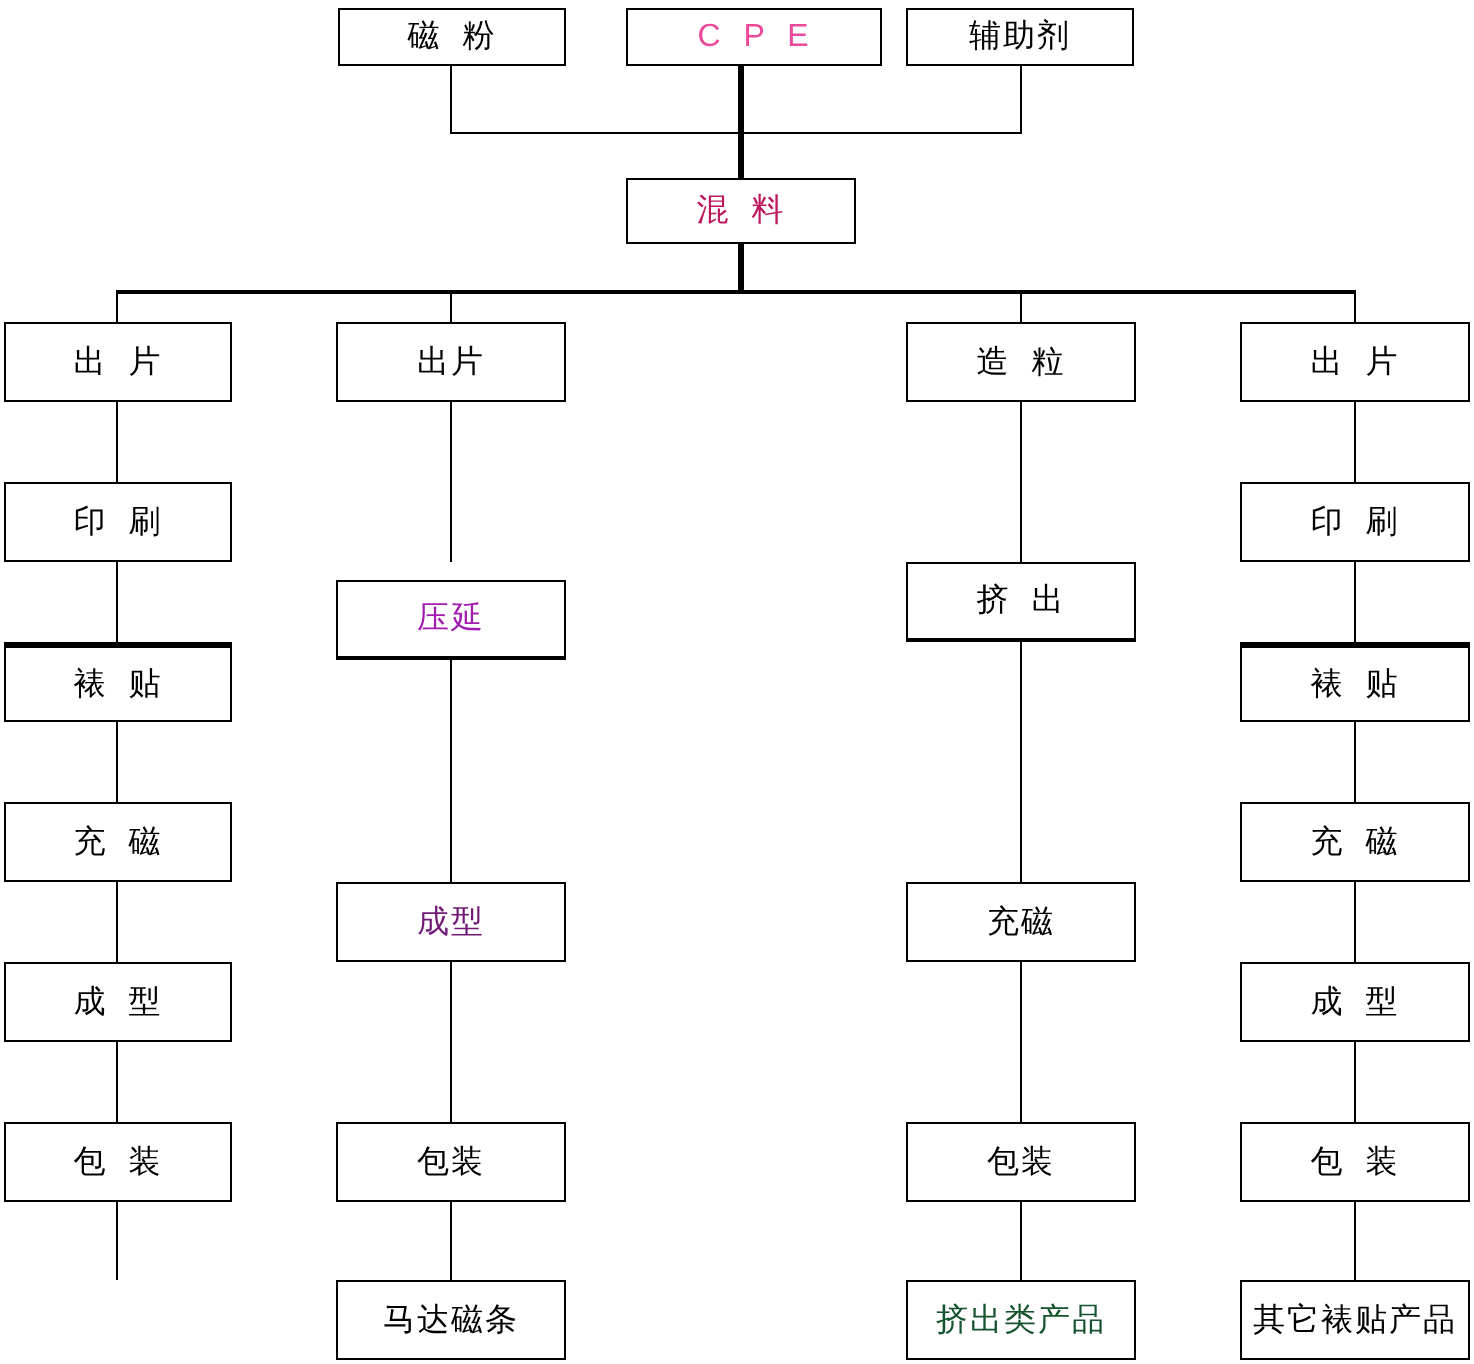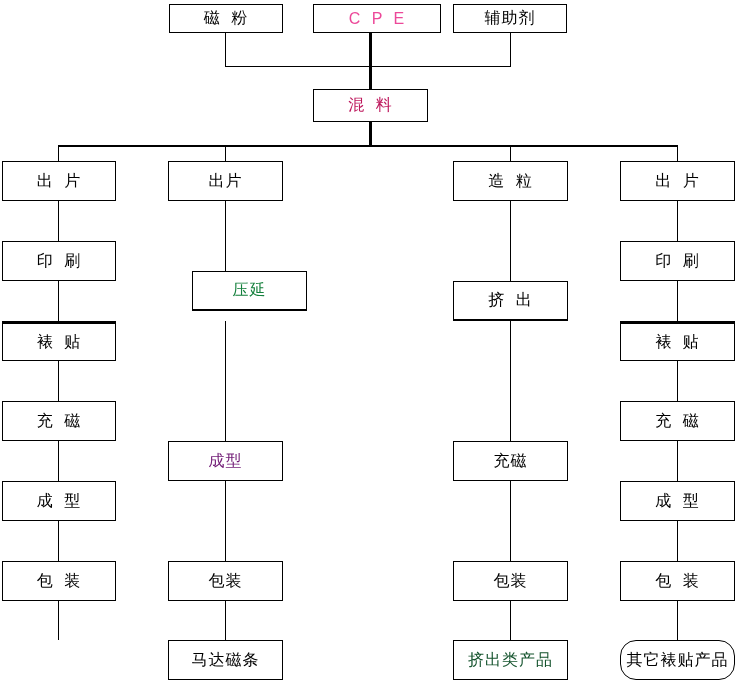--- a/index.html
+++ b/index.html
@@ -23,21 +23,21 @@
     display: flex;
     align-items: center;
     justify-content: center;
     font-size: 16px;
     color: #000000;
     word-spacing: 5px;
     letter-spacing: 1px;
     white-space: nowrap;
     z-index: 2;
   }
-  .node.bold-top    { border-top-width: 3px; font-family: Liberation Serif, serif; }
+  .node.bold-top    { border-top-width: 3px; }
   .node.bold-bottom { border-bottom-width: 2px; }
   .connector {
     position: absolute;
     background: #000000;
     z-index: 1;
   }
 </style>
 </head>
 <body>
 
@@ -76,29 +76,29 @@
     <div class="node" style="left: 313px; top: 4px; width: 128px; height: 29px; border-color: rgb(0, 0, 0); color: #ec4899;">C P E</div>
     <div class="node" style="left: 453px; top: 4px; width: 114px; height: 29px; border-color: rgb(0, 0, 0); color: rgb(0, 0, 0);">辅助剂</div>
     <div class="node" style="left: 313px; top: 89px; width: 115px; height: 33px; border-color: rgb(0, 0, 0); color: #be185d;">混 料</div>
     <div class="node" style="left: 2px; top: 161px; width: 114px; height: 40px; border-color: rgb(0, 0, 0); color: rgb(0, 0, 0);">出 片</div>
     <div class="node" style="left: 2px; top: 241px; width: 114px; height: 40px; border-color: rgb(0, 0, 0); color: rgb(0, 0, 0);">印 刷</div>
     <div class="node bold-top" style="left: 2px; top: 321px; width: 114px; height: 40px; border-color: rgb(0, 0, 0); color: rgb(0, 0, 0);">裱 贴</div>
     <div class="node" style="left: 2px; top: 401px; width: 114px; height: 40px; border-color: rgb(0, 0, 0); color: rgb(0, 0, 0);">充 磁</div>
     <div class="node" style="left: 2px; top: 481px; width: 114px; height: 40px; border-color: rgb(0, 0, 0); color: rgb(0, 0, 0);">成 型</div>
     <div class="node" style="left: 2px; top: 561px; width: 114px; height: 40px; border-color: rgb(0, 0, 0); color: rgb(0, 0, 0);">包 装</div>
     <div class="node" style="left: 168px; top: 161px; width: 115px; height: 40px; border-color: rgb(0, 0, 0); color: rgb(0, 0, 0);">出片</div>
-    <div class="node bold-bottom" style="left: 168px; top: 271px; width: 115px; height: 40px; border-color: rgb(0, 0, 0); color: #15803d; margin-left: 24px;">压延</div>
+    <div class="node bold-bottom" style="left: 168px; top: 290px; width: 115px; height: 40px; border-color: rgb(0, 0, 0); color: #a21caf;">压延</div>
     <div class="node" style="left: 168px; top: 441px; width: 115px; height: 40px; border-color: rgb(0, 0, 0); color: #701a75;">成型</div>
     <div class="node" style="left: 168px; top: 561px; width: 115px; height: 40px; border-color: rgb(0, 0, 0); color: rgb(0, 0, 0);">包装</div>
     <div class="node" style="left: 168px; top: 640px; width: 115px; height: 40px; border-color: rgb(0, 0, 0); color: rgb(0, 0, 0);">马达磁条</div>
     <div class="node" style="left: 453px; top: 161px; width: 115px; height: 40px; border-color: rgb(0, 0, 0); color: rgb(0, 0, 0);">造 粒</div>
     <div class="node bold-bottom" style="left: 453px; top: 281px; width: 115px; height: 40px; border-color: rgb(0, 0, 0); color: rgb(0, 0, 0);">挤 出</div>
     <div class="node" style="left: 453px; top: 441px; width: 115px; height: 40px; border-color: rgb(0, 0, 0); color: rgb(0, 0, 0);">充磁</div>
     <div class="node" style="left: 453px; top: 561px; width: 115px; height: 40px; border-color: rgb(0, 0, 0); color: rgb(0, 0, 0);">包装</div>
     <div class="node" style="left: 453px; top: 640px; width: 115px; height: 40px; border-color: rgb(0, 0, 0); color: #14532d;">挤出类产品</div>
     <div class="node" style="left: 620px; top: 161px; width: 115px; height: 40px; border-color: rgb(0, 0, 0); color: rgb(0, 0, 0);">出 片</div>
     <div class="node" style="left: 620px; top: 241px; width: 115px; height: 40px; border-color: rgb(0, 0, 0); color: rgb(0, 0, 0);">印 刷</div>
     <div class="node bold-top" style="left: 620px; top: 321px; width: 115px; height: 40px; border-color: rgb(0, 0, 0); color: rgb(0, 0, 0);">裱 贴</div>
     <div class="node" style="left: 620px; top: 401px; width: 115px; height: 40px; border-color: rgb(0, 0, 0); color: rgb(0, 0, 0);">充 磁</div>
     <div class="node" style="left: 620px; top: 481px; width: 115px; height: 40px; border-color: rgb(0, 0, 0); color: rgb(0, 0, 0);">成 型</div>
     <div class="node" style="left: 620px; top: 561px; width: 115px; height: 40px; border-color: rgb(0, 0, 0); color: rgb(0, 0, 0);">包 装</div>
-    <div class="node" style="left: 620px; top: 640px; width: 115px; height: 40px; border-color: rgb(0, 0, 0); color: rgb(0, 0, 0); border-radius: 16px;">其它裱贴产品</div>
+    <div class="node" style="left: 620px; top: 640px; width: 115px; height: 40px; border-color: rgb(0, 0, 0); color: rgb(0, 0, 0);">其它裱贴产品</div>
   </div>
 
 </body></html>

